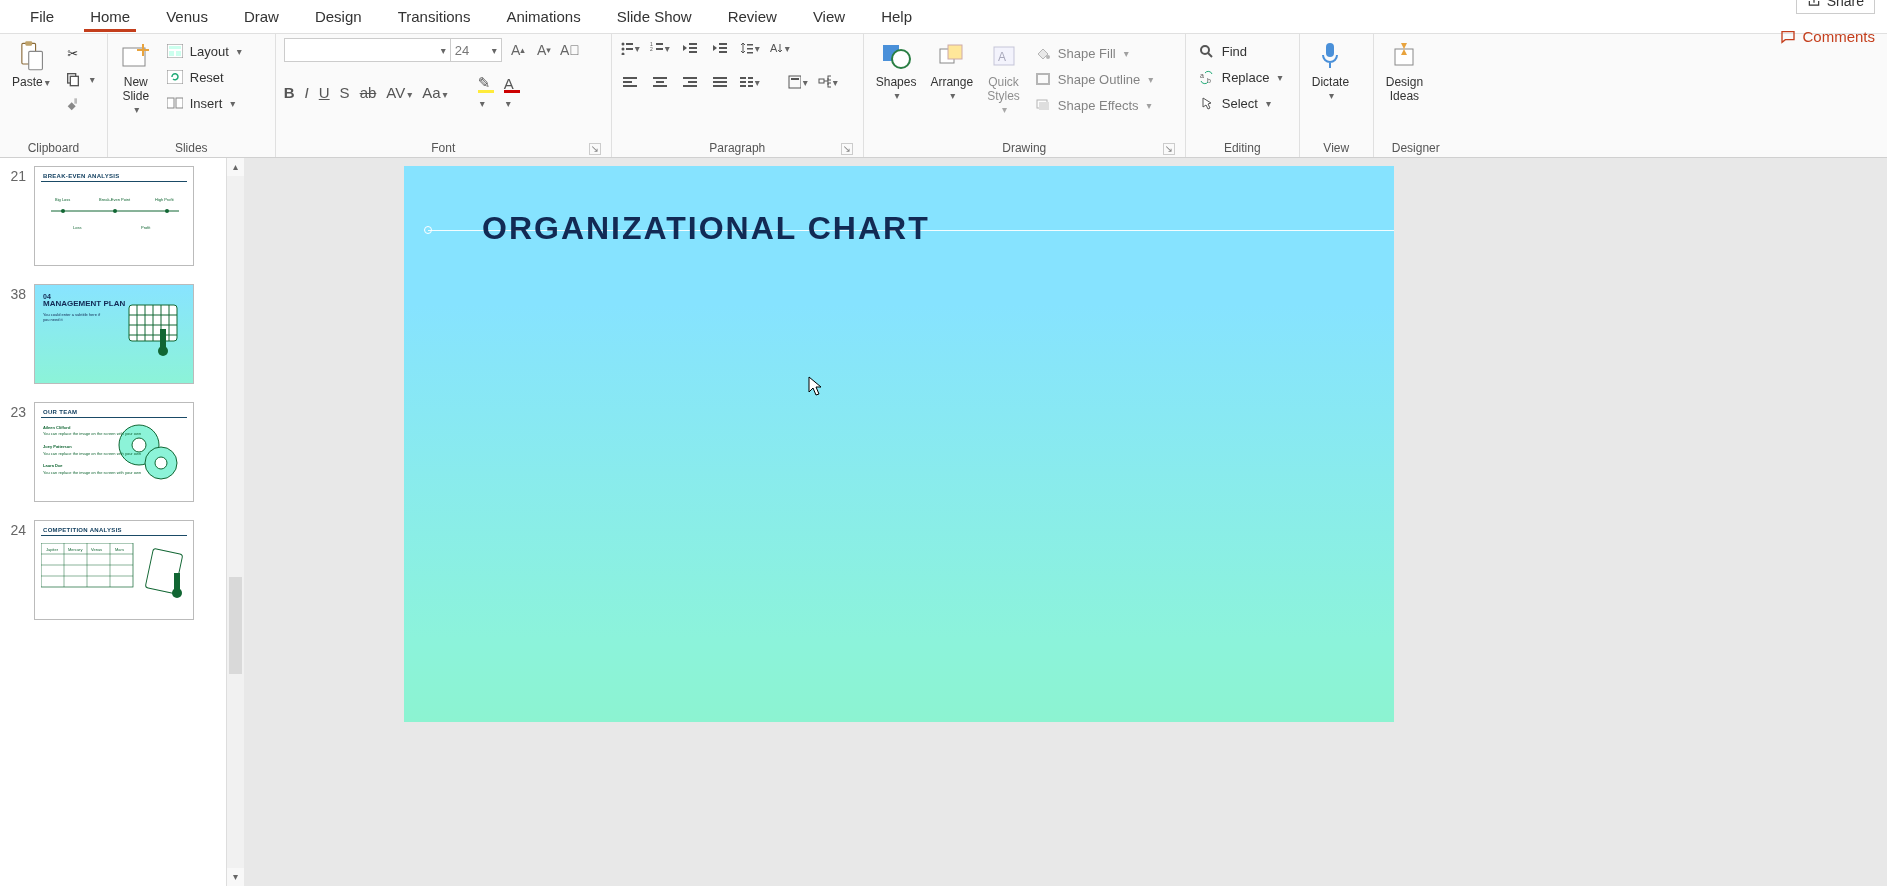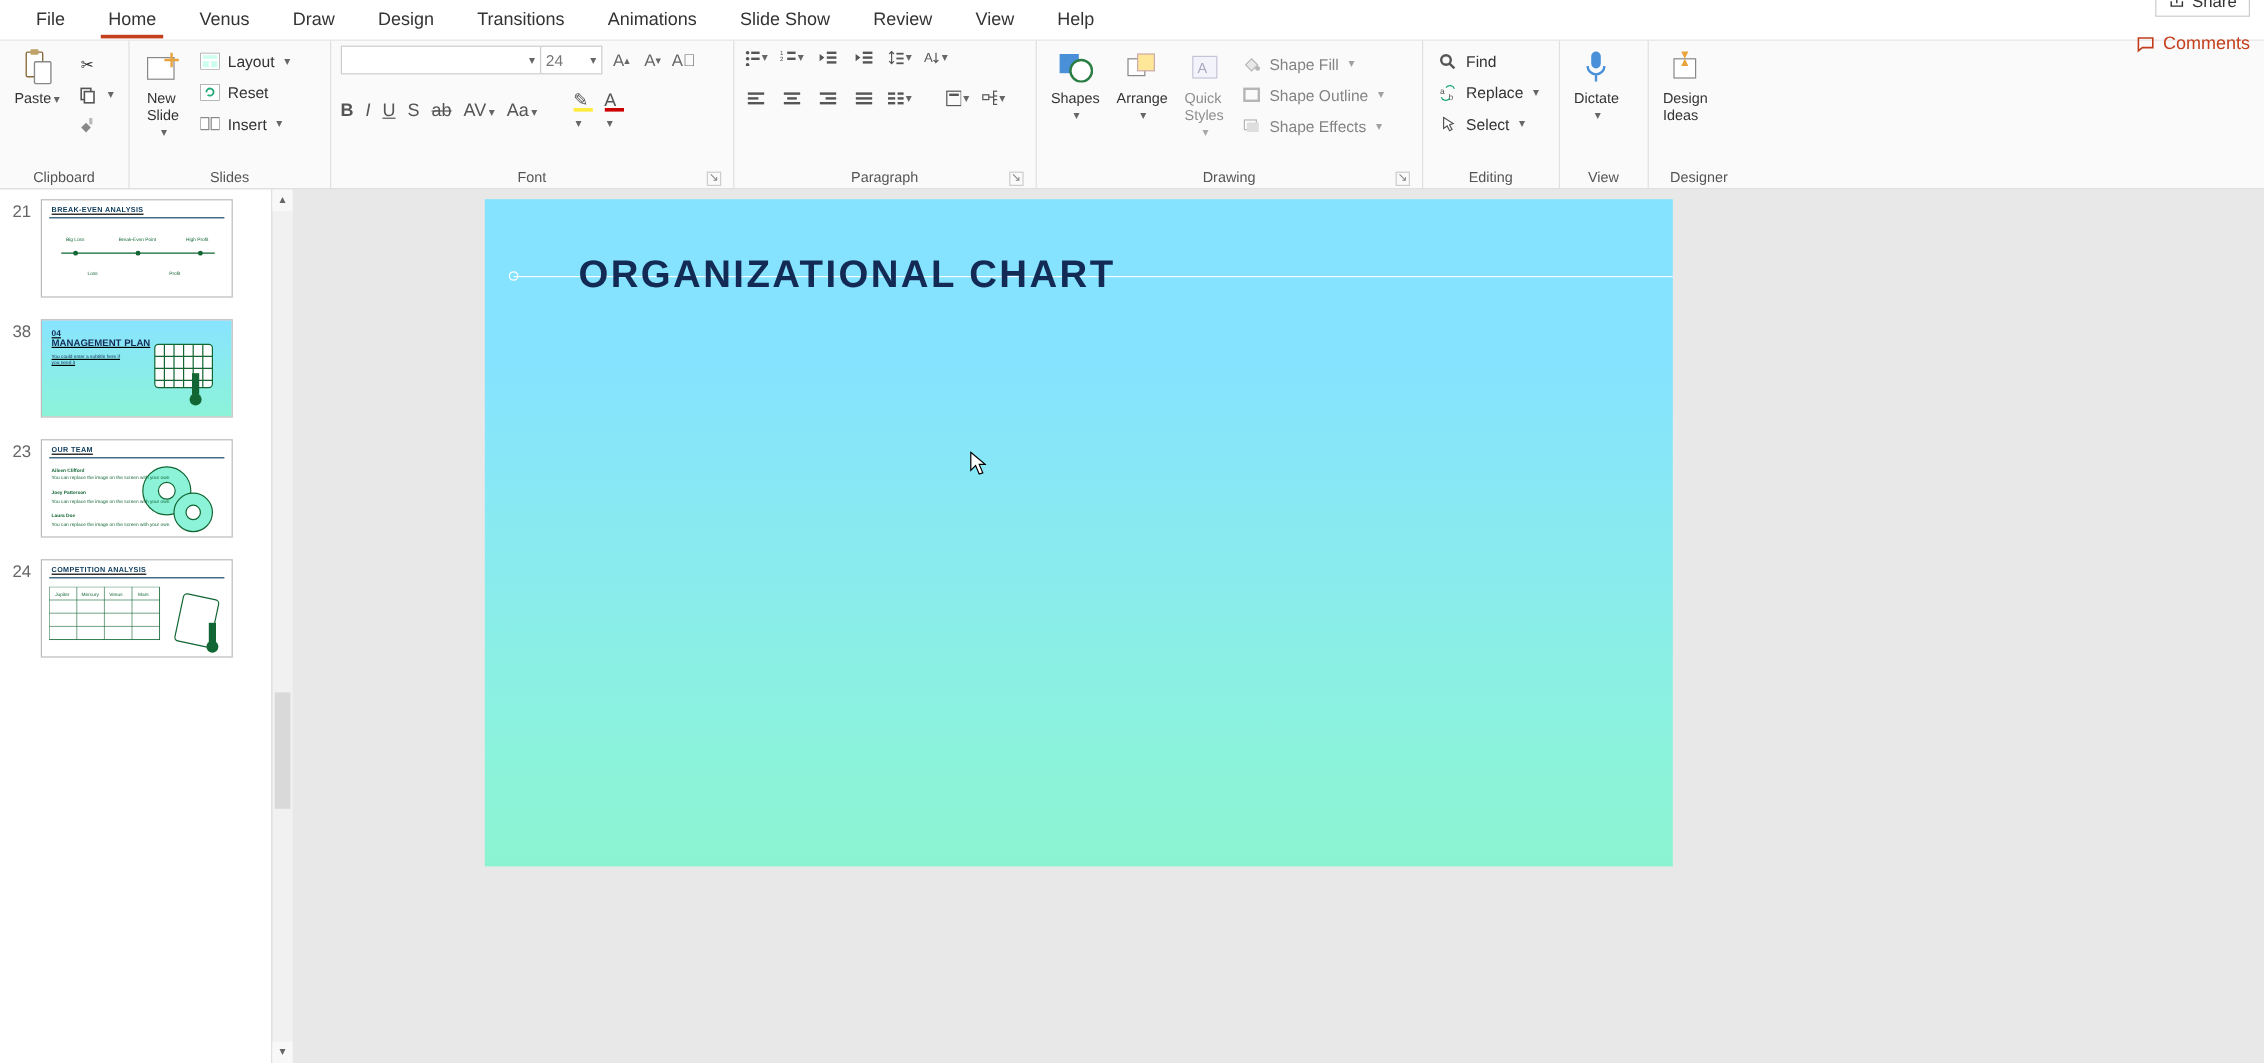--- a/index.html
+++ b/index.html
@@ -16,21 +16,21 @@
 .commentsbtn { color:#c43e1c; font-size:15px; display:flex; align-items:center; gap:6px; }
 
 
 .ribbon { display:flex; height:124px; border-bottom:1px solid #d0d0d0; background:#fafafa; }
 .group { display:flex; flex-direction:column; border-right:1px solid #e0e0e0; padding:2px 8px 0 8px; position:relative; }
 .group-body { flex:1; display:flex; align-items:flex-start; gap:6px; padding-top:2px; }
 .group-label { text-align:center; font-size:12px; color:#555; padding:3px 0 2px; position:relative; }
 .launcher { position:absolute; right:2px; bottom:2px; font-size:10px; color:#888; border:1px solid #ccc; width:12px; height:12px; line-height:10px; text-align:center; }
 .vbtn { display:flex; flex-direction:column; align-items:center; font-size:12px; color:#333; padding:2px 4px; cursor:pointer; }
 .vbtn .ico { width:32px; height:32px; display:flex; align-items:center; justify-content:center; }
-.vbtn .lbl { margin-top:4px; line-height:1.15; }
+.vbtn .lbl { margin-top:4px; line-height:1.15; text-align:center; }
 .col { display:flex; flex-direction:column; gap:4px; }
 .smallrow { display:flex; align-items:center; gap:6px; font-size:13px; color:#333; padding:2px 4px; cursor:pointer; }
 .smallrow .mi { width:18px; height:18px; display:flex; align-items:center; justify-content:center; }
 .caret { font-size:10px; color:#666; margin-left:2px; }
 .fontbox { border:1px solid #ccc; height:24px; display:flex; align-items:center; background:#fff; }
 .fontname { width:150px; font-size:13px; padding:0 6px; color:#999; }
 .fontsize { width:36px; font-size:13px; padding:0 4px; text-align:left; color:#777; border-left:1px solid #ccc; height:100%; display:flex; align-items:center; }
 .fbtn { width:20px; height:20px; font-size:14px; color:#666; display:flex; align-items:center; justify-content:center; cursor:pointer; }
 .hrow { display:flex; gap:6px; align-items:center; }
 .fontrow2 { display:flex; gap:10px; align-items:center; margin-top:12px; }
@@ -38,21 +38,21 @@
 .pararow { display:flex; gap:10px; align-items:center; }
 .colorstrip { height:3px; background:#c00; width:16px; margin-top:-2px; }
 .colorstrip.y { background:#ffeb3b; }
 
 
 .workspace { display:flex; height:728px; background:#e8e8e8; }
 .thumbs { width:226px; background:#fff; overflow:hidden; padding-top:4px; position:relative; }
 .thumbs-inner { position:relative; }
 .trow { display:flex; align-items:flex-start; gap:8px; padding:4px 10px 14px 2px; }
 .tnum { width:24px; text-align:right; font-size:14px; color:#666; padding-top:2px; }
-.tcard { width:160px; height:82px; border:1px solid #bbb; background:#fff; position:relative; overflow:hidden;text-decoration:underline; }
+.tcard { width:160px; height:100px; border:1px solid #bbb; background:#fff; position:relative; overflow:hidden; }
 .tcard.sel { outline:2px solid #c43e1c; outline-offset:0; }
 .tcard.grad { background:linear-gradient(180deg,#88e4ff 0%,#8cf3d8 100%); }
 .tcard .tinytitle { font-size:6px; font-weight:700; color:#0b3a5b; padding:6px 8px 2px; letter-spacing:.3px; }
 .sepline { position:absolute; top:14px; left:6px; right:6px; height:1px; background:#1a4a66; }
 .vscroll { width:18px; background:#f1f1f1; border-left:1px solid #ddd; position:relative; }
 .varrow { position:absolute; left:0; right:0; height:18px; text-align:center; font-size:10px; color:#666; line-height:18px; background:#f8f8f8;}
 .vtop { top:0; } .vbot { bottom:0; }
 .vtrack { position:absolute; top:18px; bottom:18px; left:2px; right:2px; }
 .vthumb { position:absolute; left:0; right:0; background:#d9d9d9; }
 

